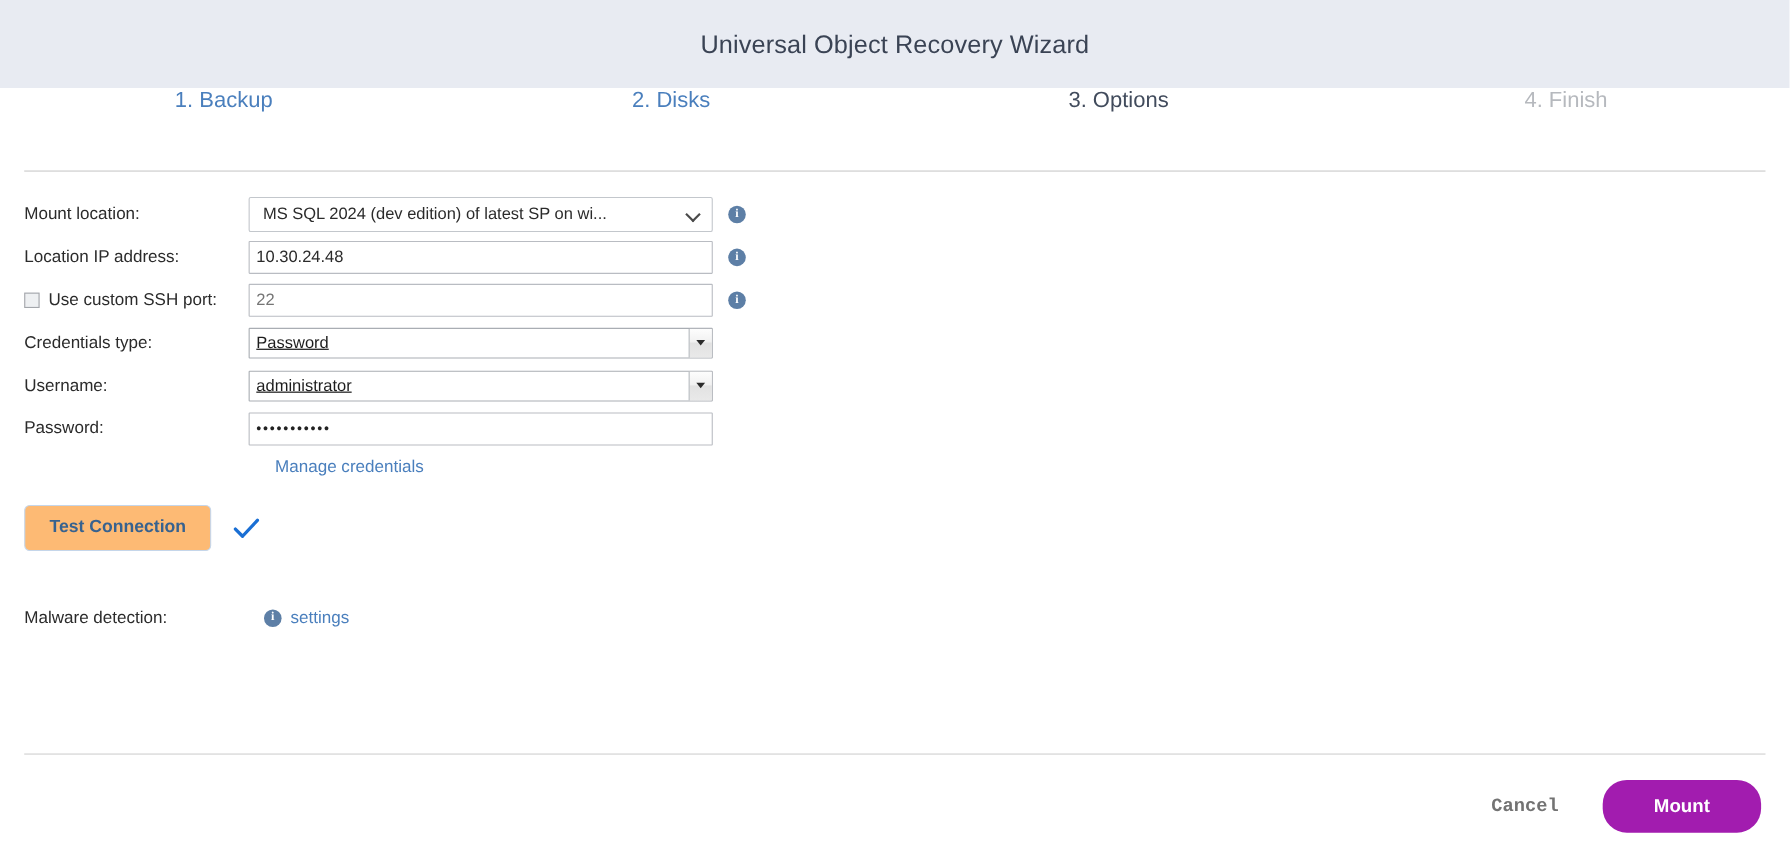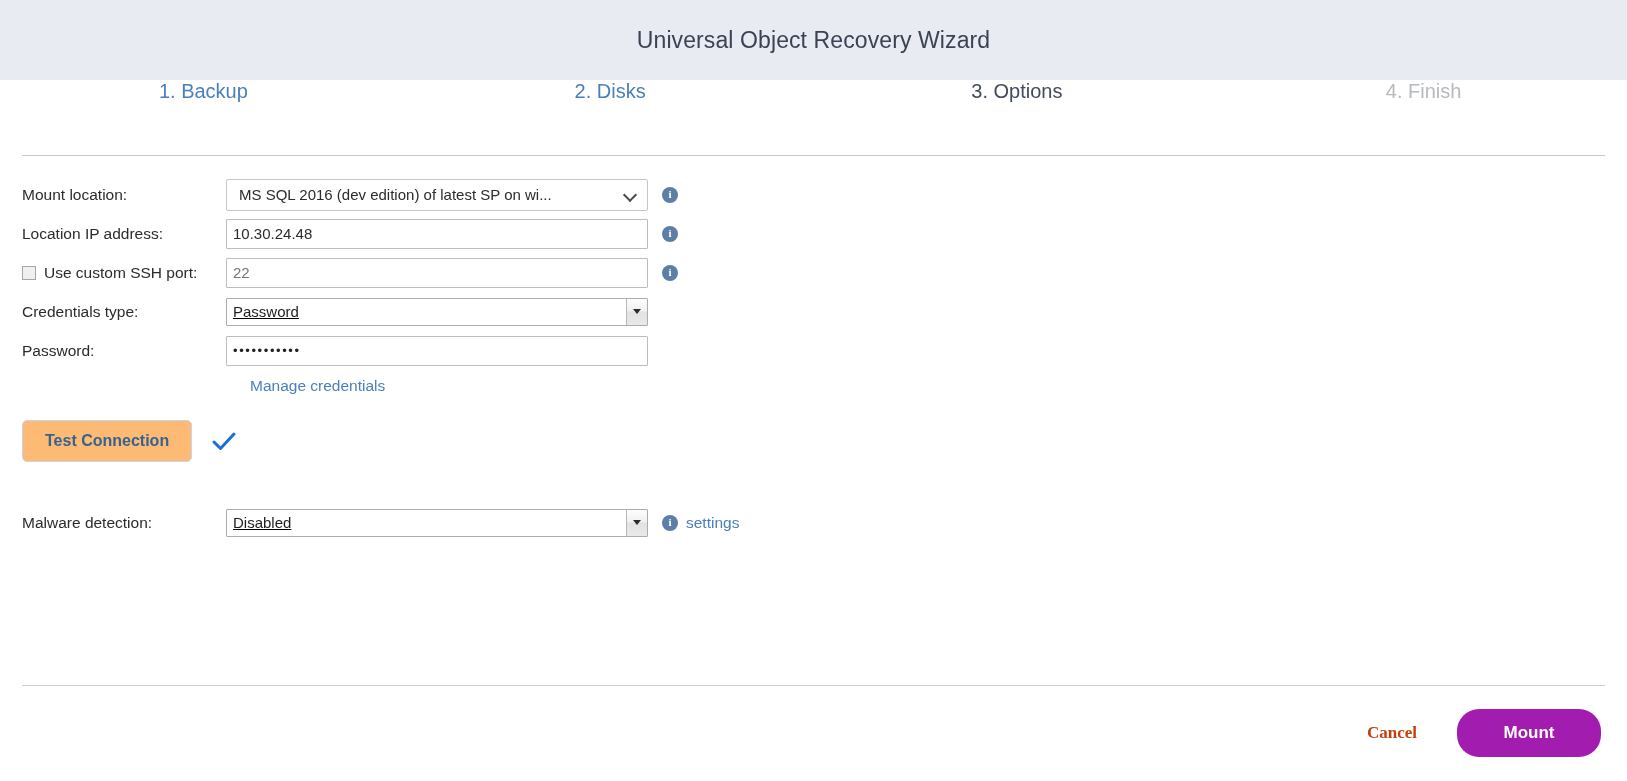--- a/index.html
+++ b/index.html
@@ -255,24 +255,24 @@
   .footer-rule {
     position: absolute;
     left: 22px; right: 22px;
     top: 0;
     height: 1px;
     background: #d0d0d0;
   }
   .btn-cancel {
     background: none;
     border: none;
-    color: #c2410c;
+    color: #737373;
     font-size: 17px;
     font-weight: bold;
-    font-family: Liberation Serif, serif;
+    font-family: Liberation Mono, monospace;
     cursor: pointer;
     margin-right: 30px;
     padding: 8px 10px;
   }
   .btn-primary {
     background: #a21caf;
     color: #ffffff;
     border: none;
     border-radius: 22px;
     height: 48px;
@@ -299,21 +299,21 @@
     <div class="step future">4. Finish</div>
     <div class="steps-rule"></div>
   </div>
 
   <div class="body">
 
     <div class="row">
       <div class="label">Mount location:</div>
       <div class="ctrl-wrap">
         <div class="combo-flat">
-          <span>MS SQL 2016 (dev edition) of latest SP on wi...</span>
+          <span>MS SQL 2024 (dev edition) of latest SP on wi...</span>
           <span class="chev"></span>
         </div>
         <span class="info">i</span>
       </div>
     </div>
 
     <div class="row">
       <div class="label">Location IP address:</div>
       <div class="ctrl-wrap">
         <input class="textfield" type="text" value="10.30.24.48" style="">
@@ -335,20 +335,29 @@
     <div class="row">
       <div class="label">Credentials type:</div>
       <div class="ctrl-wrap">
         <div class="nselect">
           <span class="val">Password</span>
           <span class="btn"></span>
         </div>
       </div>
     </div>
 
+    <div class="row">
+      <div class="label">Username:</div>
+      <div class="ctrl-wrap">
+        <div class="nselect">
+          <span class="val">administrator</span>
+          <span class="btn"></span>
+        </div>
+      </div>
+    </div>
 
     <div class="row">
       <div class="label">Password:</div>
       <div class="ctrl-wrap">
         <input class="textfield pwd" type="text" value="•••••••••••" style="">
       </div>
     </div>
 
     <div class="manage-row">
       <a class="link">Manage credentials</a>
@@ -359,24 +368,20 @@
       <span class="check-ok">
         <svg viewBox="0 0 28 28" width="28" height="28" aria-hidden="true">
           <path d="M4 15 L10.5 21.5 L24 7" fill="none" stroke="#1a6fd4" stroke-width="3" stroke-linecap="round" stroke-linejoin="round"></path>
         </svg>
       </span>
     </div>
 
     <div class="row malware-row">
       <div class="label">Malware detection:</div>
       <div class="ctrl-wrap">
-        <div class="nselect">
-          <span class="val">Disabled</span>
-          <span class="btn"></span>
-        </div>
         <span class="info">i</span>
         <a class="link settings-link">settings</a>
       </div>
     </div>
 
   </div>
 
   <div class="footer">
     <div class="footer-rule"></div>
     <button class="btn-cancel">Cancel</button>

